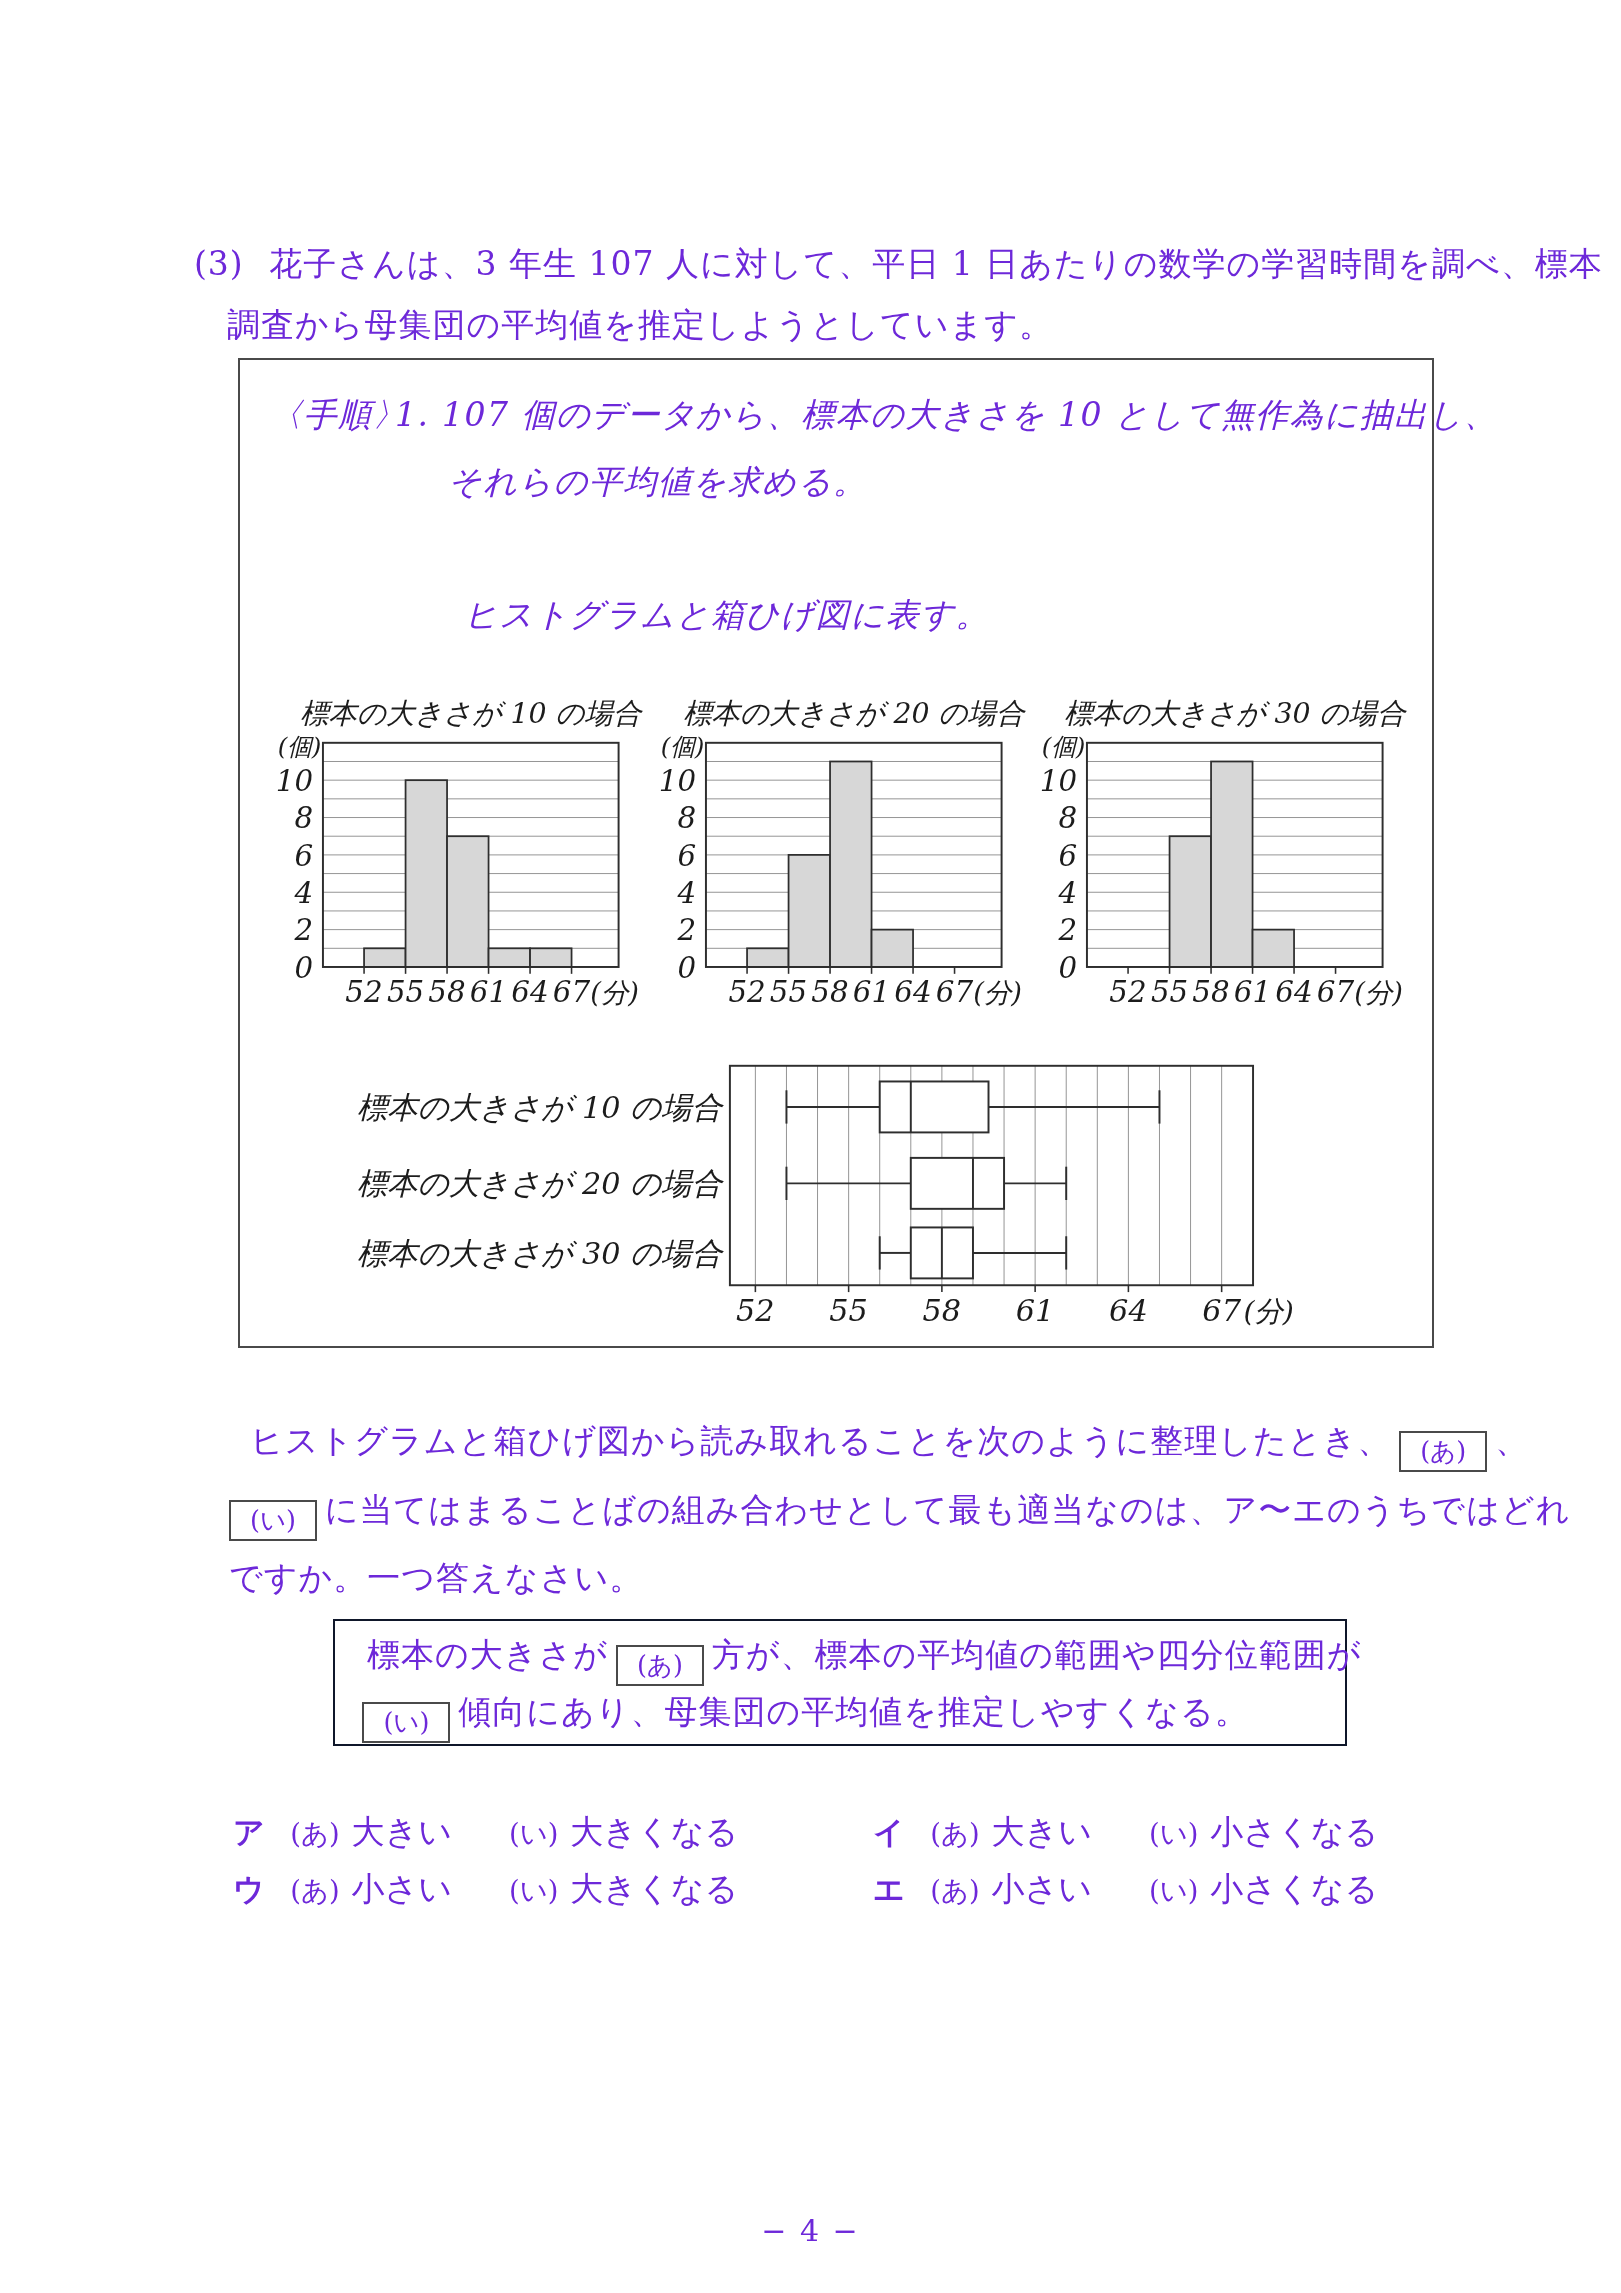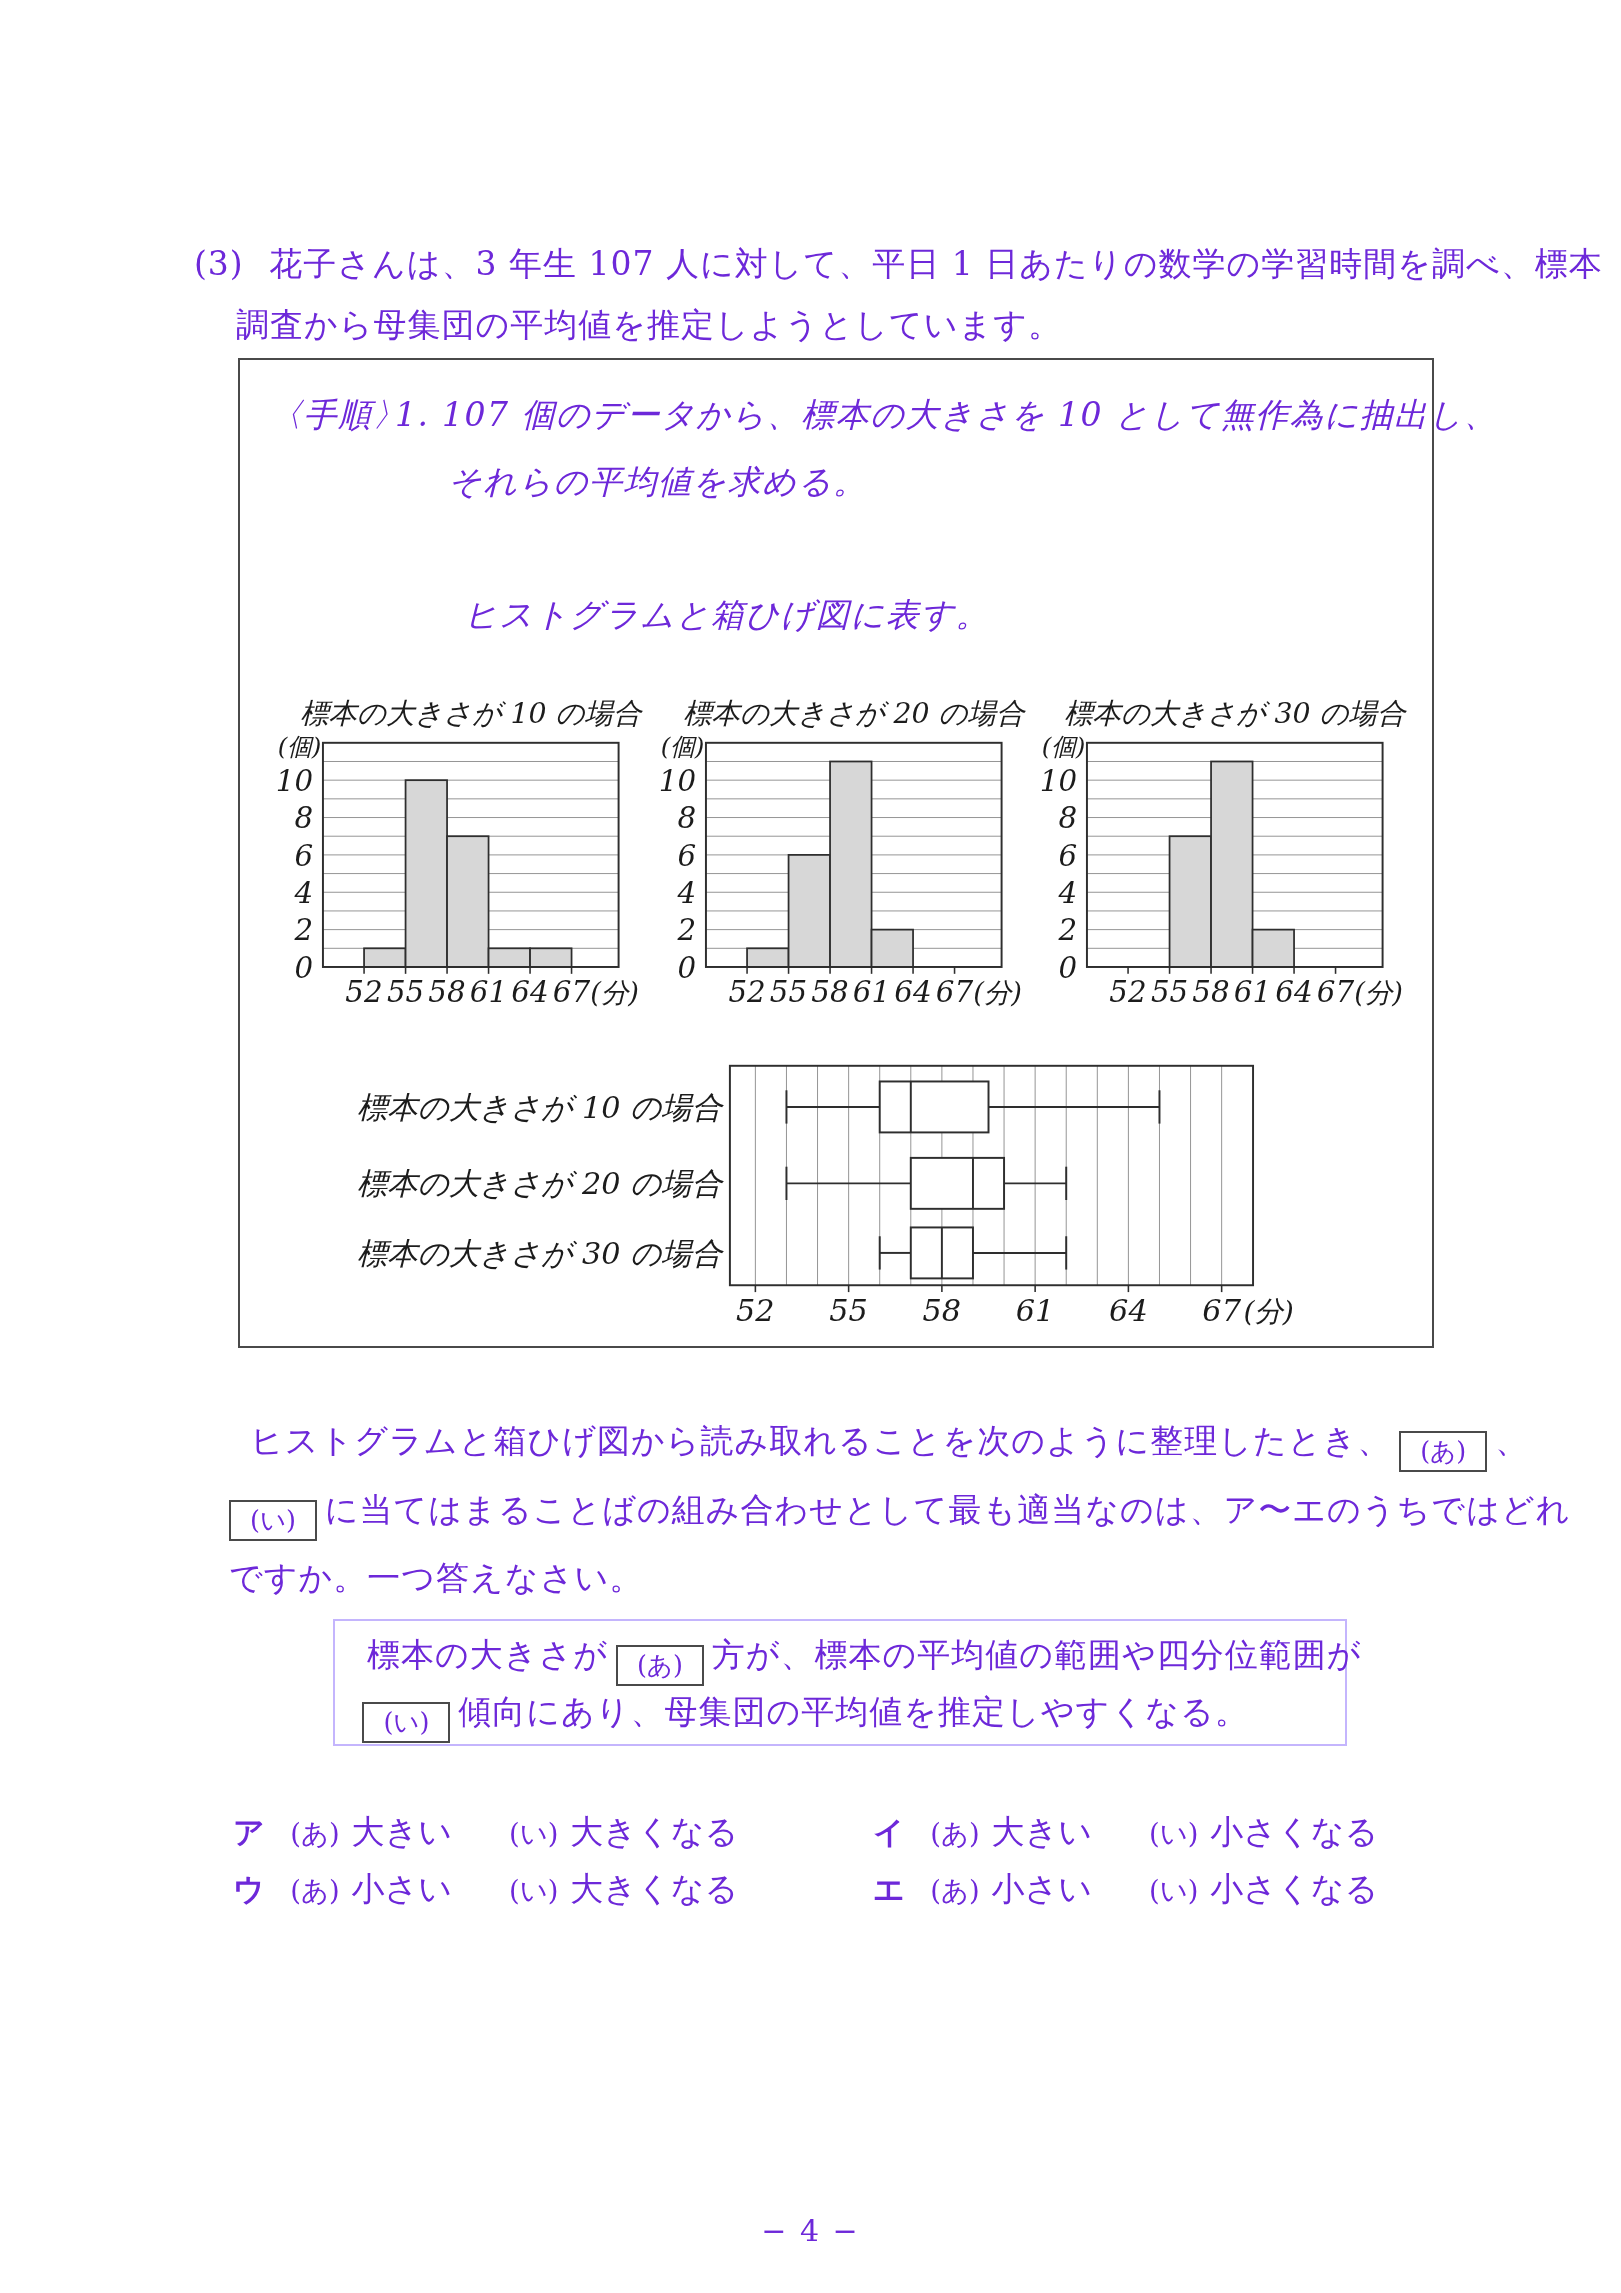--- a/index.html
+++ b/index.html
@@ -27,21 +27,21 @@
     box-sizing:border-box;
     font-style:italic;
   }
   .figure-box .line{letter-spacing:1.5px;}
   .step-num{display:inline-block;width:47px;}
   .chart{position:absolute;overflow:visible;}
   .statement-box{
     position:absolute;
     left:333px;top:1619px;
     width:1014px;height:127px;
-    border:2px solid #c4b5fd;
+    border:2px solid #0f172a;
     box-sizing:border-box;
   }
   .blank-box{
     display:inline-flex;
     align-items:center;justify-content:center;
     width:88px;height:41px;
     border:2px solid #4a4a4a;
     font-size:25.5px;
     letter-spacing:0;
     vertical-align:-7.8px;
@@ -65,21 +65,21 @@
     position:absolute;left:0;top:2213px;width:100%;
     text-align:center;font-size:30px;letter-spacing:2px;
   }
 </style>
 </head>
 <body>
 
 <div class="page">
 
   <div class="line" style="left:194px;top:241px"><span class="pnum">(3)</span><span>花子さんは、3 年生 107 人に対して、平日 1 日あたりの数学の学習時間を調べ、標本</span></div>
-  <div class="line" style="left:236px;top:302px"><span>調査から母集団の平均値を推定しようとしています。</span></div>
+  <div class="line" style="left:227px;top:302px"><span>調査から母集団の平均値を推定しようとしています。</span></div>
 
   <div class="figure-box">
 
     <div class="line" style="left:29px;top:32px">〈手順〉</div>
 
     <div class="line" style="left:155px;top:32px"><span class="step-num">1.</span><span>107 個のデータから、標本の大きさを 10 として無作為に抽出し、</span></div>
     <div class="line" style="left:208px;top:99px"><span>それらの平均値を求める。</span></div>
 
     <div class="line" style="left:224px;top:232px"><span>ヒストグラムと箱ひげ図に表す。</span></div>
 

